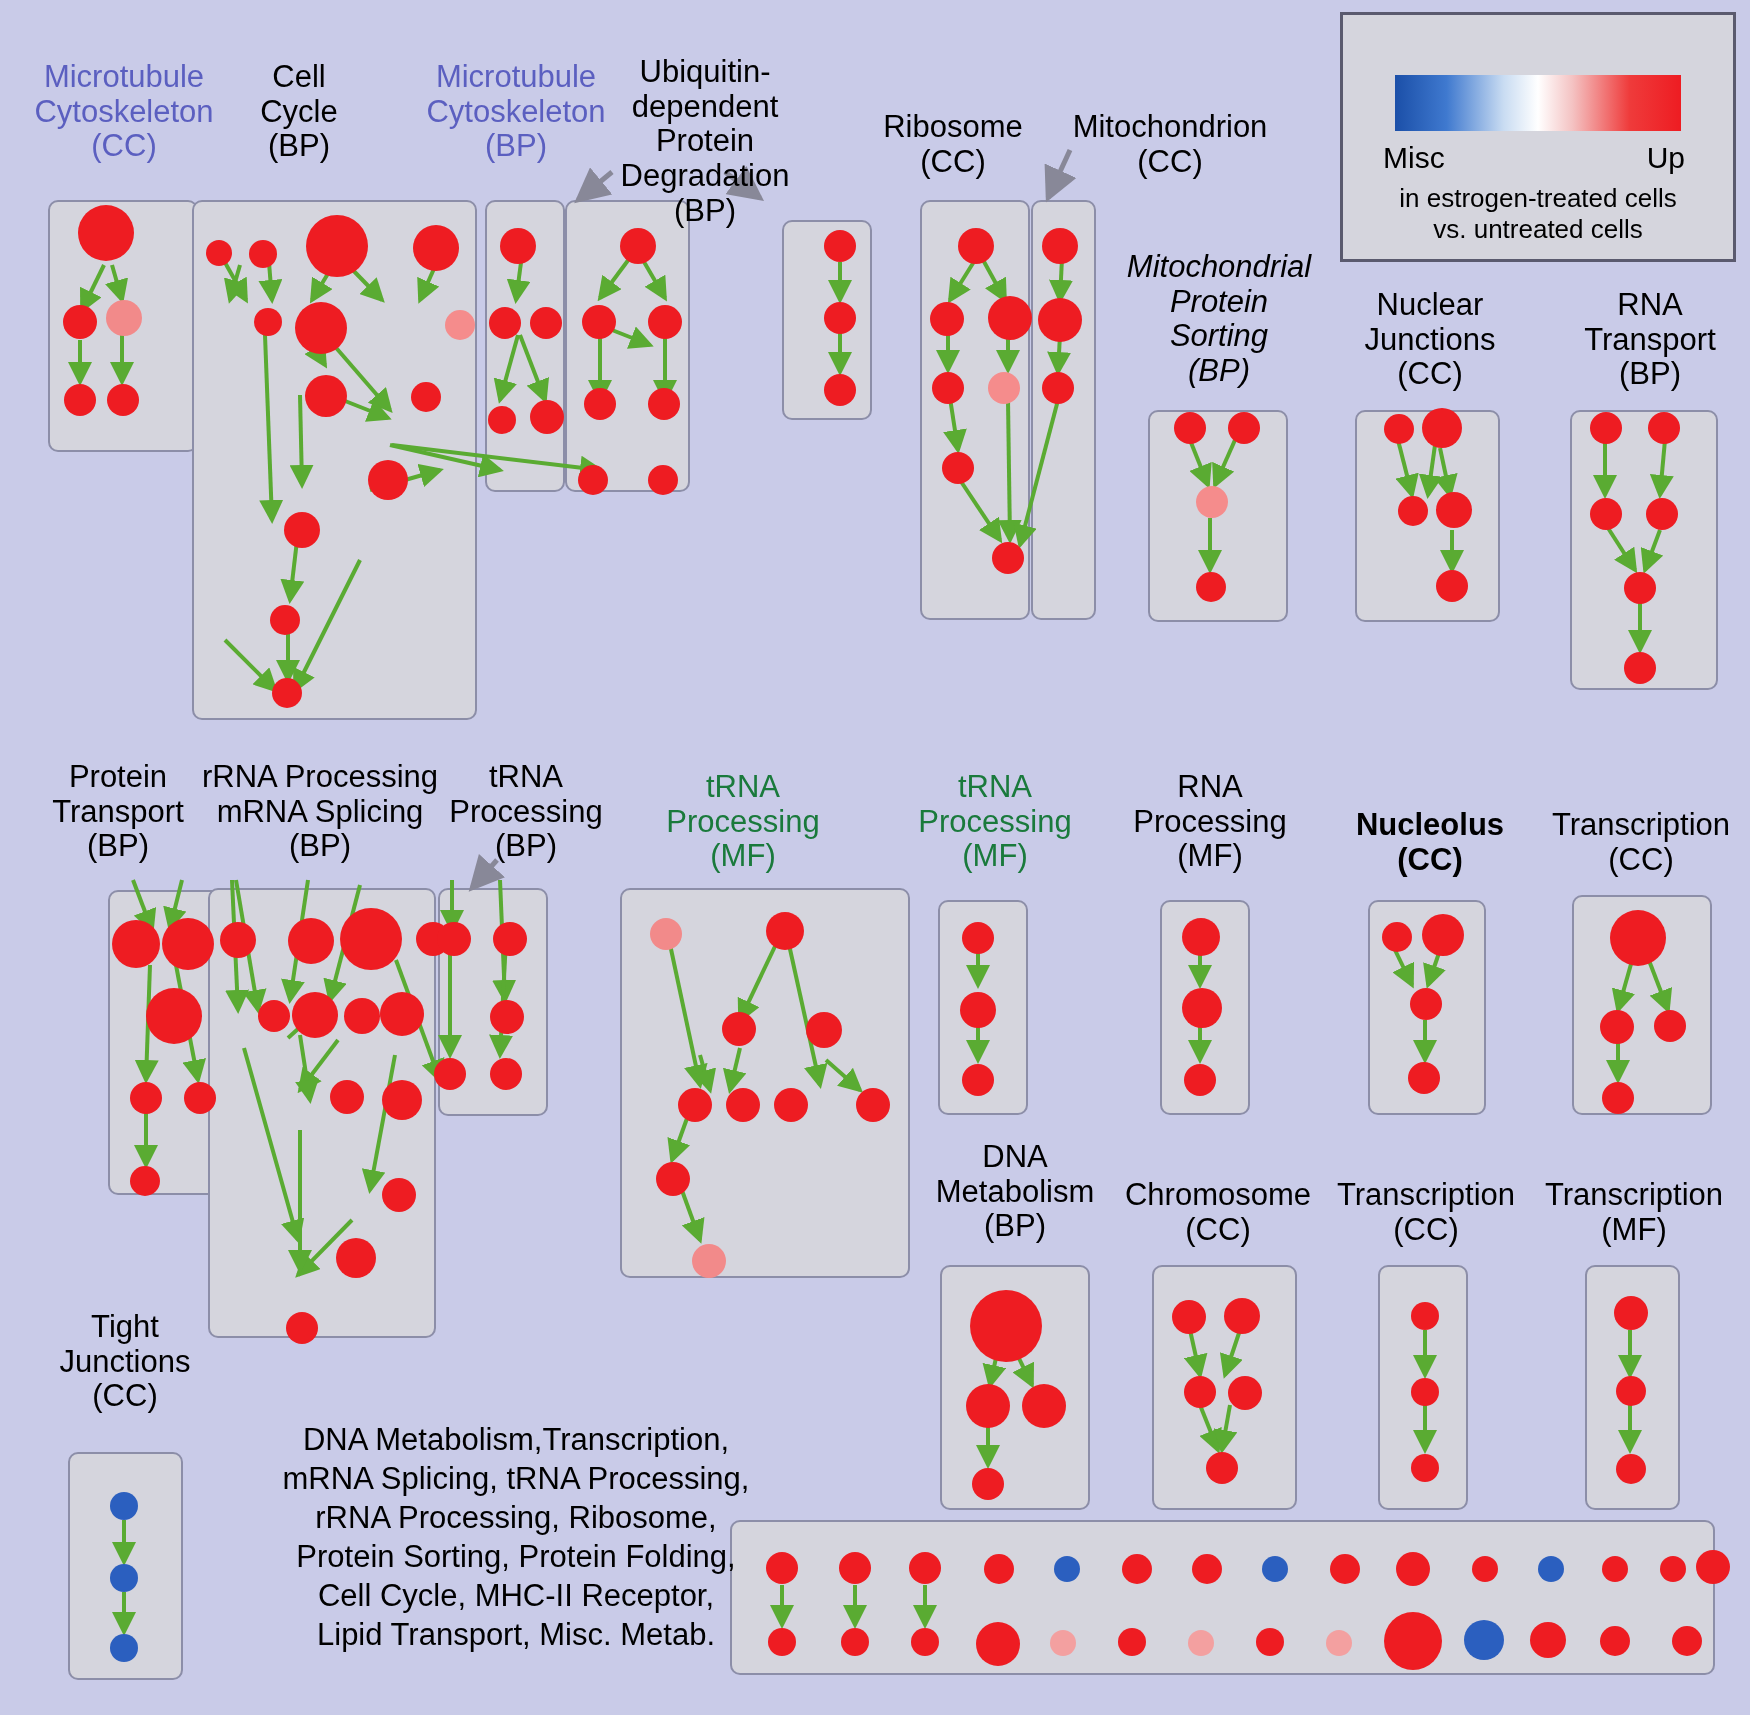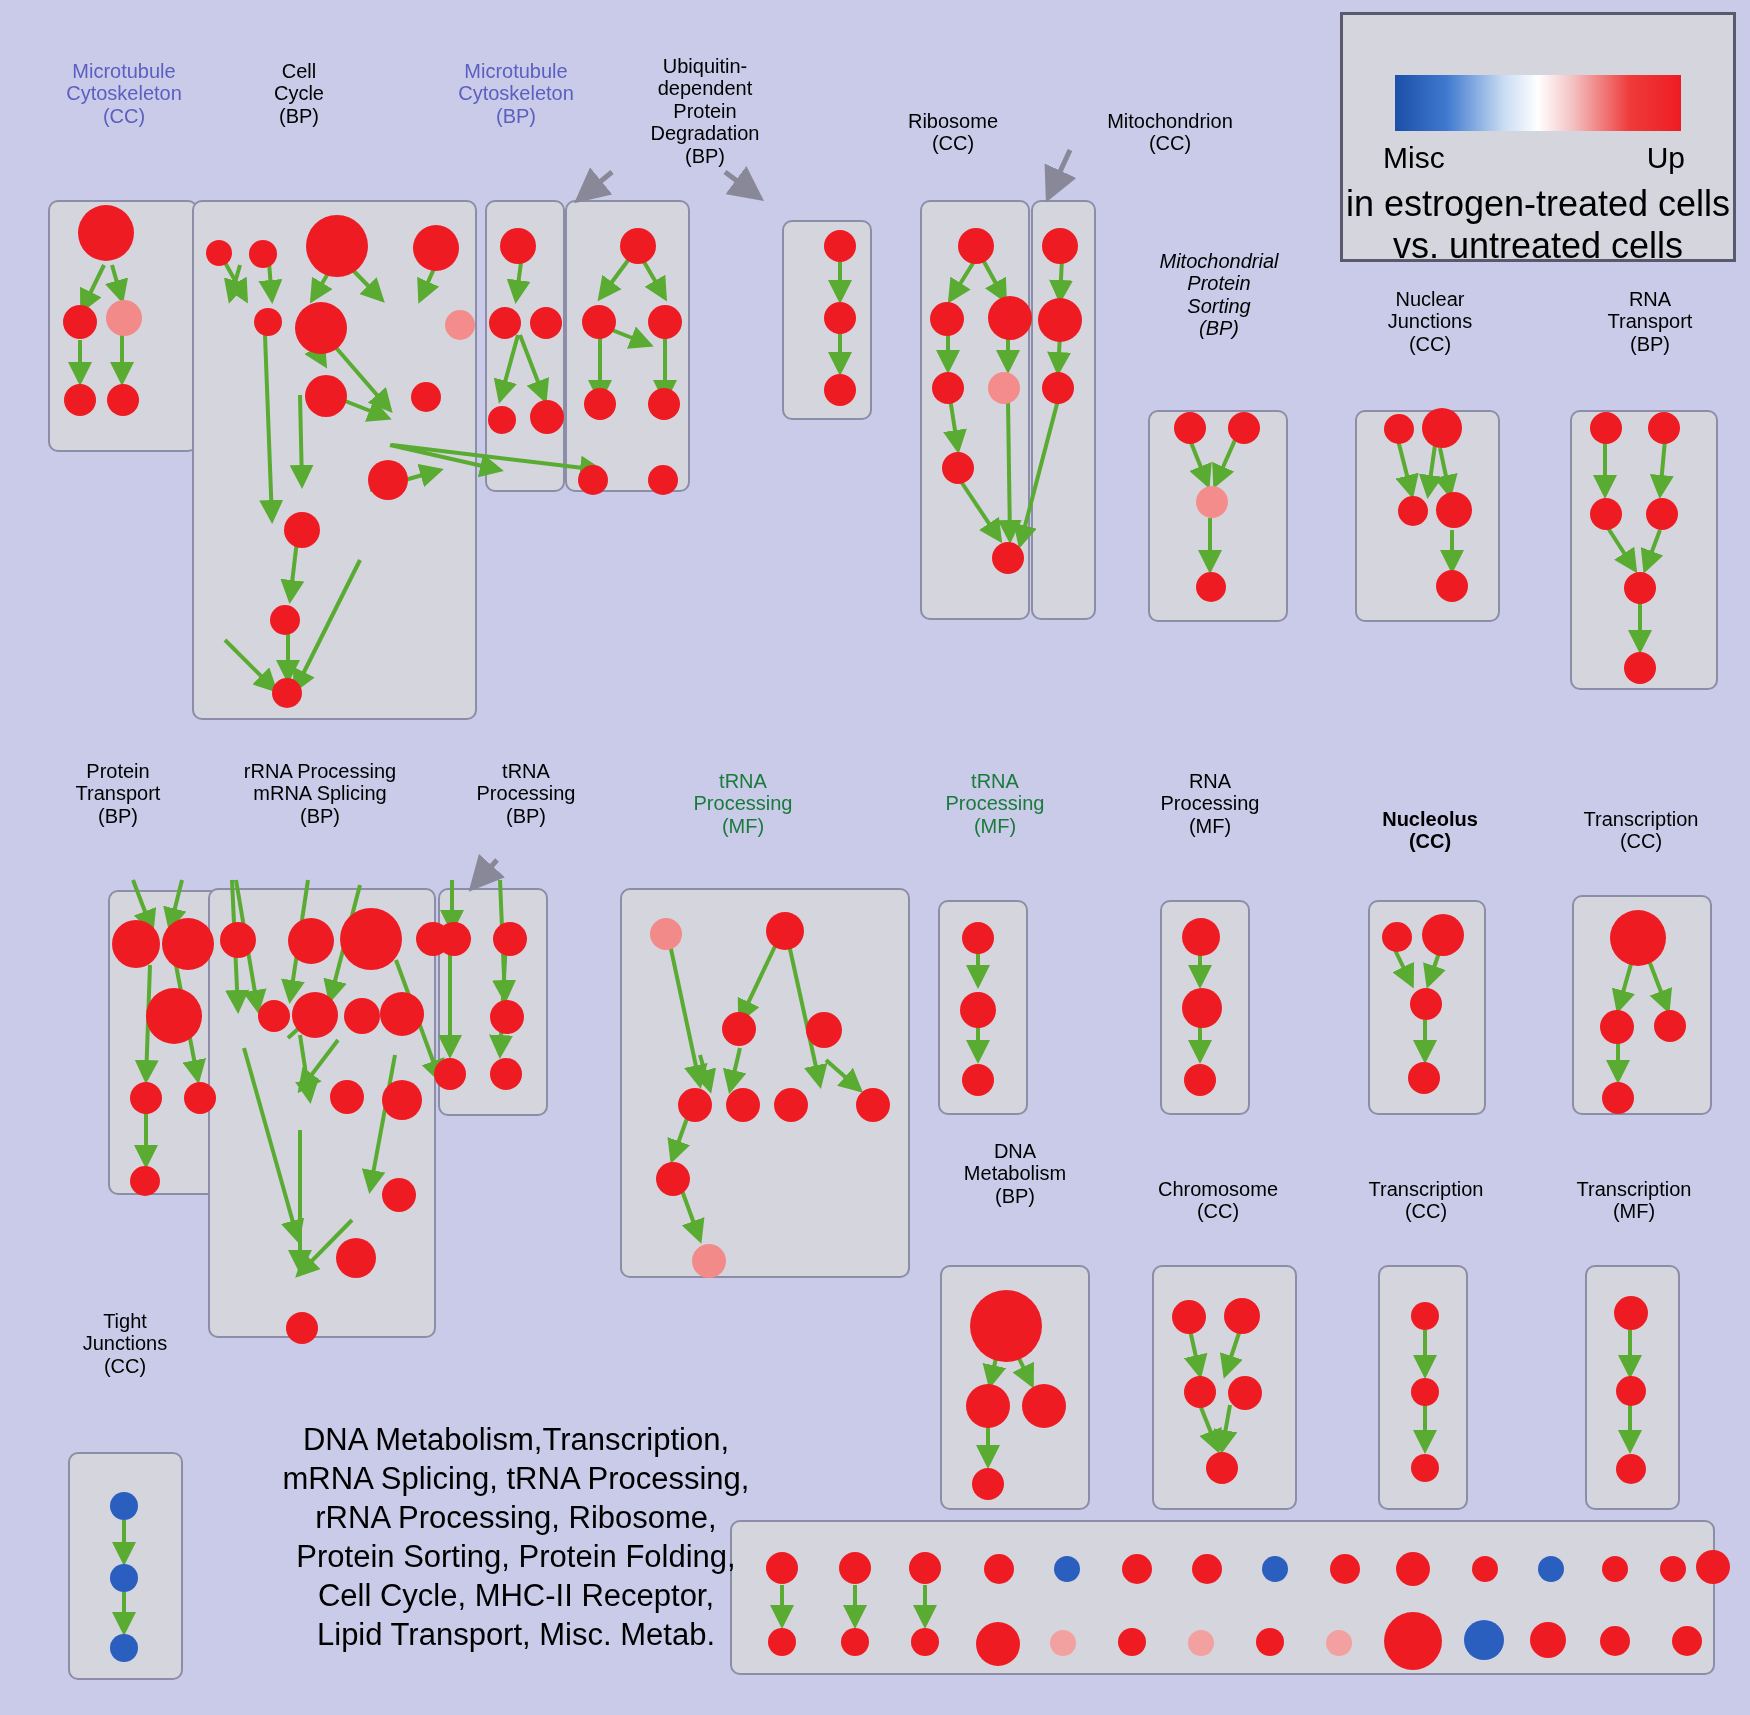--- a/index.html
+++ b/index.html
@@ -8,21 +8,21 @@
     background:#c9cbe8;
     font-family:"Liberation Sans", sans-serif;
     position:relative;
     overflow:hidden;
   }
   #stage{position:absolute;left:0;top:0;width:1750px;height:1715px;}
   .label{
     position:absolute;
     text-align:center;
     color:#000;
-    font-size:20px;
+    font-size:31px;
     line-height:1.12;
     white-space:pre-line;
     font-family:"Liberation Sans", sans-serif;
   }
   .label.purple{color:#5b5fc0;}
   .label.green{color:#1a7a3c;}
   .cluster{
     position:absolute;
     background:#d5d5dd;
     border:2px solid #8c8ea8;
@@ -47,21 +47,21 @@
   }
   .legend-bar{
     position:absolute;
     left:52px;right:52px;top:60px;height:56px;
     background:linear-gradient(to right,#1b4fa8 0%,#3f79cf 18%,#c9dcf2 38%,#ffffff 50%,#f4c3c3 62%,#ef3b3b 82%,#ee1c22 100%);
   }
   .legend-down{position:absolute;left:40px;top:126px;font-size:30px;}
   .legend-up{position:absolute;right:48px;top:126px;font-size:30px;}
   .legend-sub{
     position:absolute;left:0;right:0;top:168px;text-align:center;
-    font-size:36px;line-height:1.18;white-space:pre-line;
+    font-size:26px;line-height:1.18;white-space:pre-line;
   }
   .listblock{
     position:absolute;
     font-size:31px;
     line-height:1.26;
     color:#000;
     white-space:pre-line;
     text-align:left;
   }
 </style>

